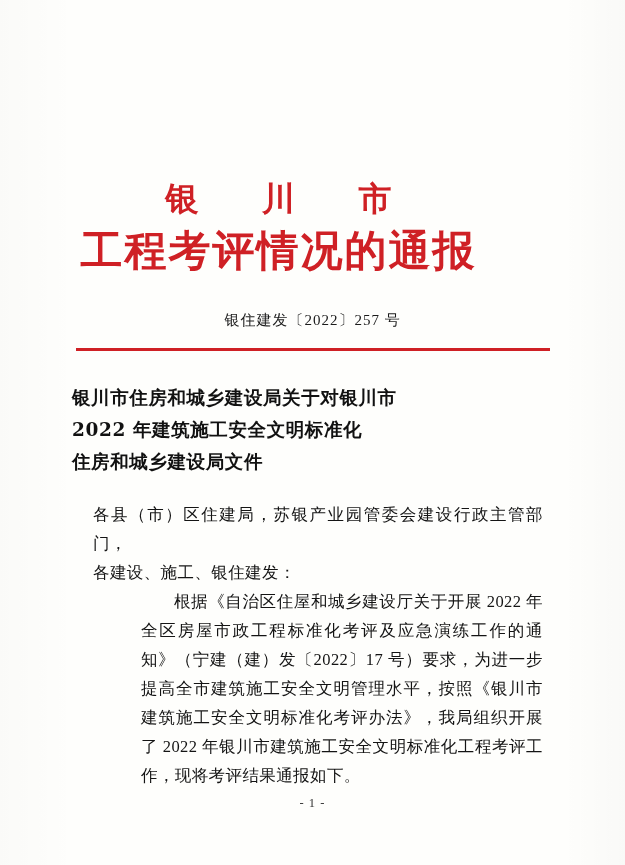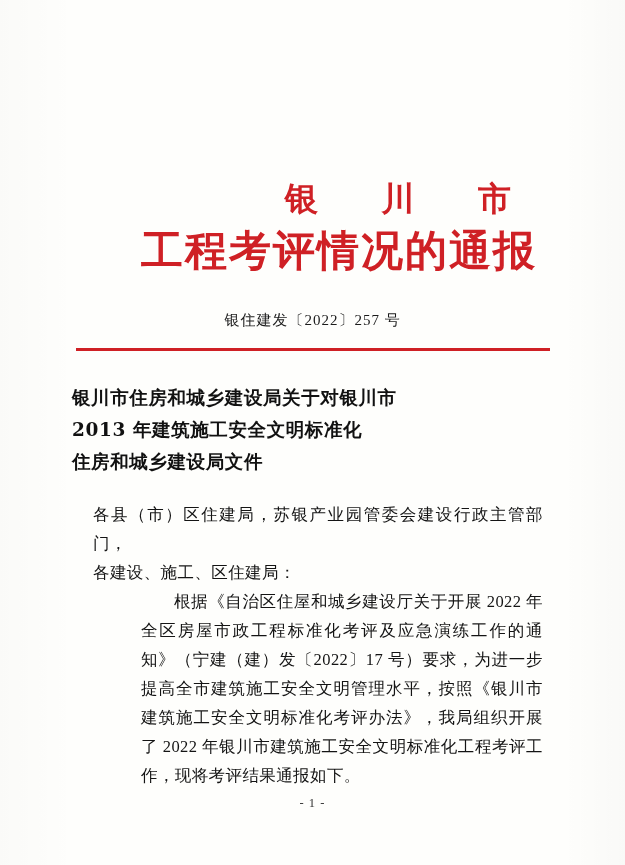--- a/index.html
+++ b/index.html
@@ -20,23 +20,23 @@
     height: 865px;
     box-sizing: border-box;
     background: #fefefc;
     background-image:
       linear-gradient(to right, rgba(0,0,0,0.015), rgba(0,0,0,0) 12%),
       linear-gradient(to left, rgba(0,0,0,0.02), rgba(0,0,0,0) 10%);
   }
   .letterhead {
     position: absolute;
     top: 178px;
-    left: 4px;
+    left: 12px;
     width: 533px;
-    text-align: right;
+    text-align: center;
   }
   .lh-city {
     color: #cf2025;
     font-family: "DejaVu Serif", "Liberation Serif", serif;
     font-weight: bold;
     font-size: 33px;
     letter-spacing: 26px;
     text-indent: 26px;
     line-height: 1.25;
     white-space: nowrap;
@@ -125,27 +125,27 @@
     <div class="lh-city">银 川 市</div>
     <div class="lh-dept">工程考评情况的通报</div>
   </div>
 
   <div class="doc-number">银住建发〔2022〕257 号</div>
 
   <div class="red-rule"></div>
 
   <div class="title-block">
     <div class="title-line">银川市住房和城乡建设局关于对银川市</div>
-    <div class="title-line">2013 年建筑施工安全文明标准化</div>
+    <div class="title-line">2022 年建筑施工安全文明标准化</div>
     <div class="title-line">住房和城乡建设局文件</div>
   </div>
 
   <div class="body-block">
     <p class="para">各县（市）区住建局，苏银产业园管委会建设行政主管部门，</p>
-    <p class="para">各建设、施工、区住建局：</p>
+    <p class="para">各建设、施工、银住建发：</p>
     <p class="para indent">根据《自治区住屋和城乡建设厅关于开展 2022 年全区房屋市政工程标准化考评及应急演练工作的通知》（宁建（建）发〔2022〕17 号）要求，为进一步提高全市建筑施工安全文明管理水平，按照《银川市建筑施工安全文明标准化考评办法》，我局组织开展了 2022 年银川市建筑施工安全文明标准化工程考评工作，现将考评结果通报如下。</p>
   </div>
 
   <div class="page-number">
     <span>- 1 -</span>
   </div>
 
 </div>
 
 </body></html>

